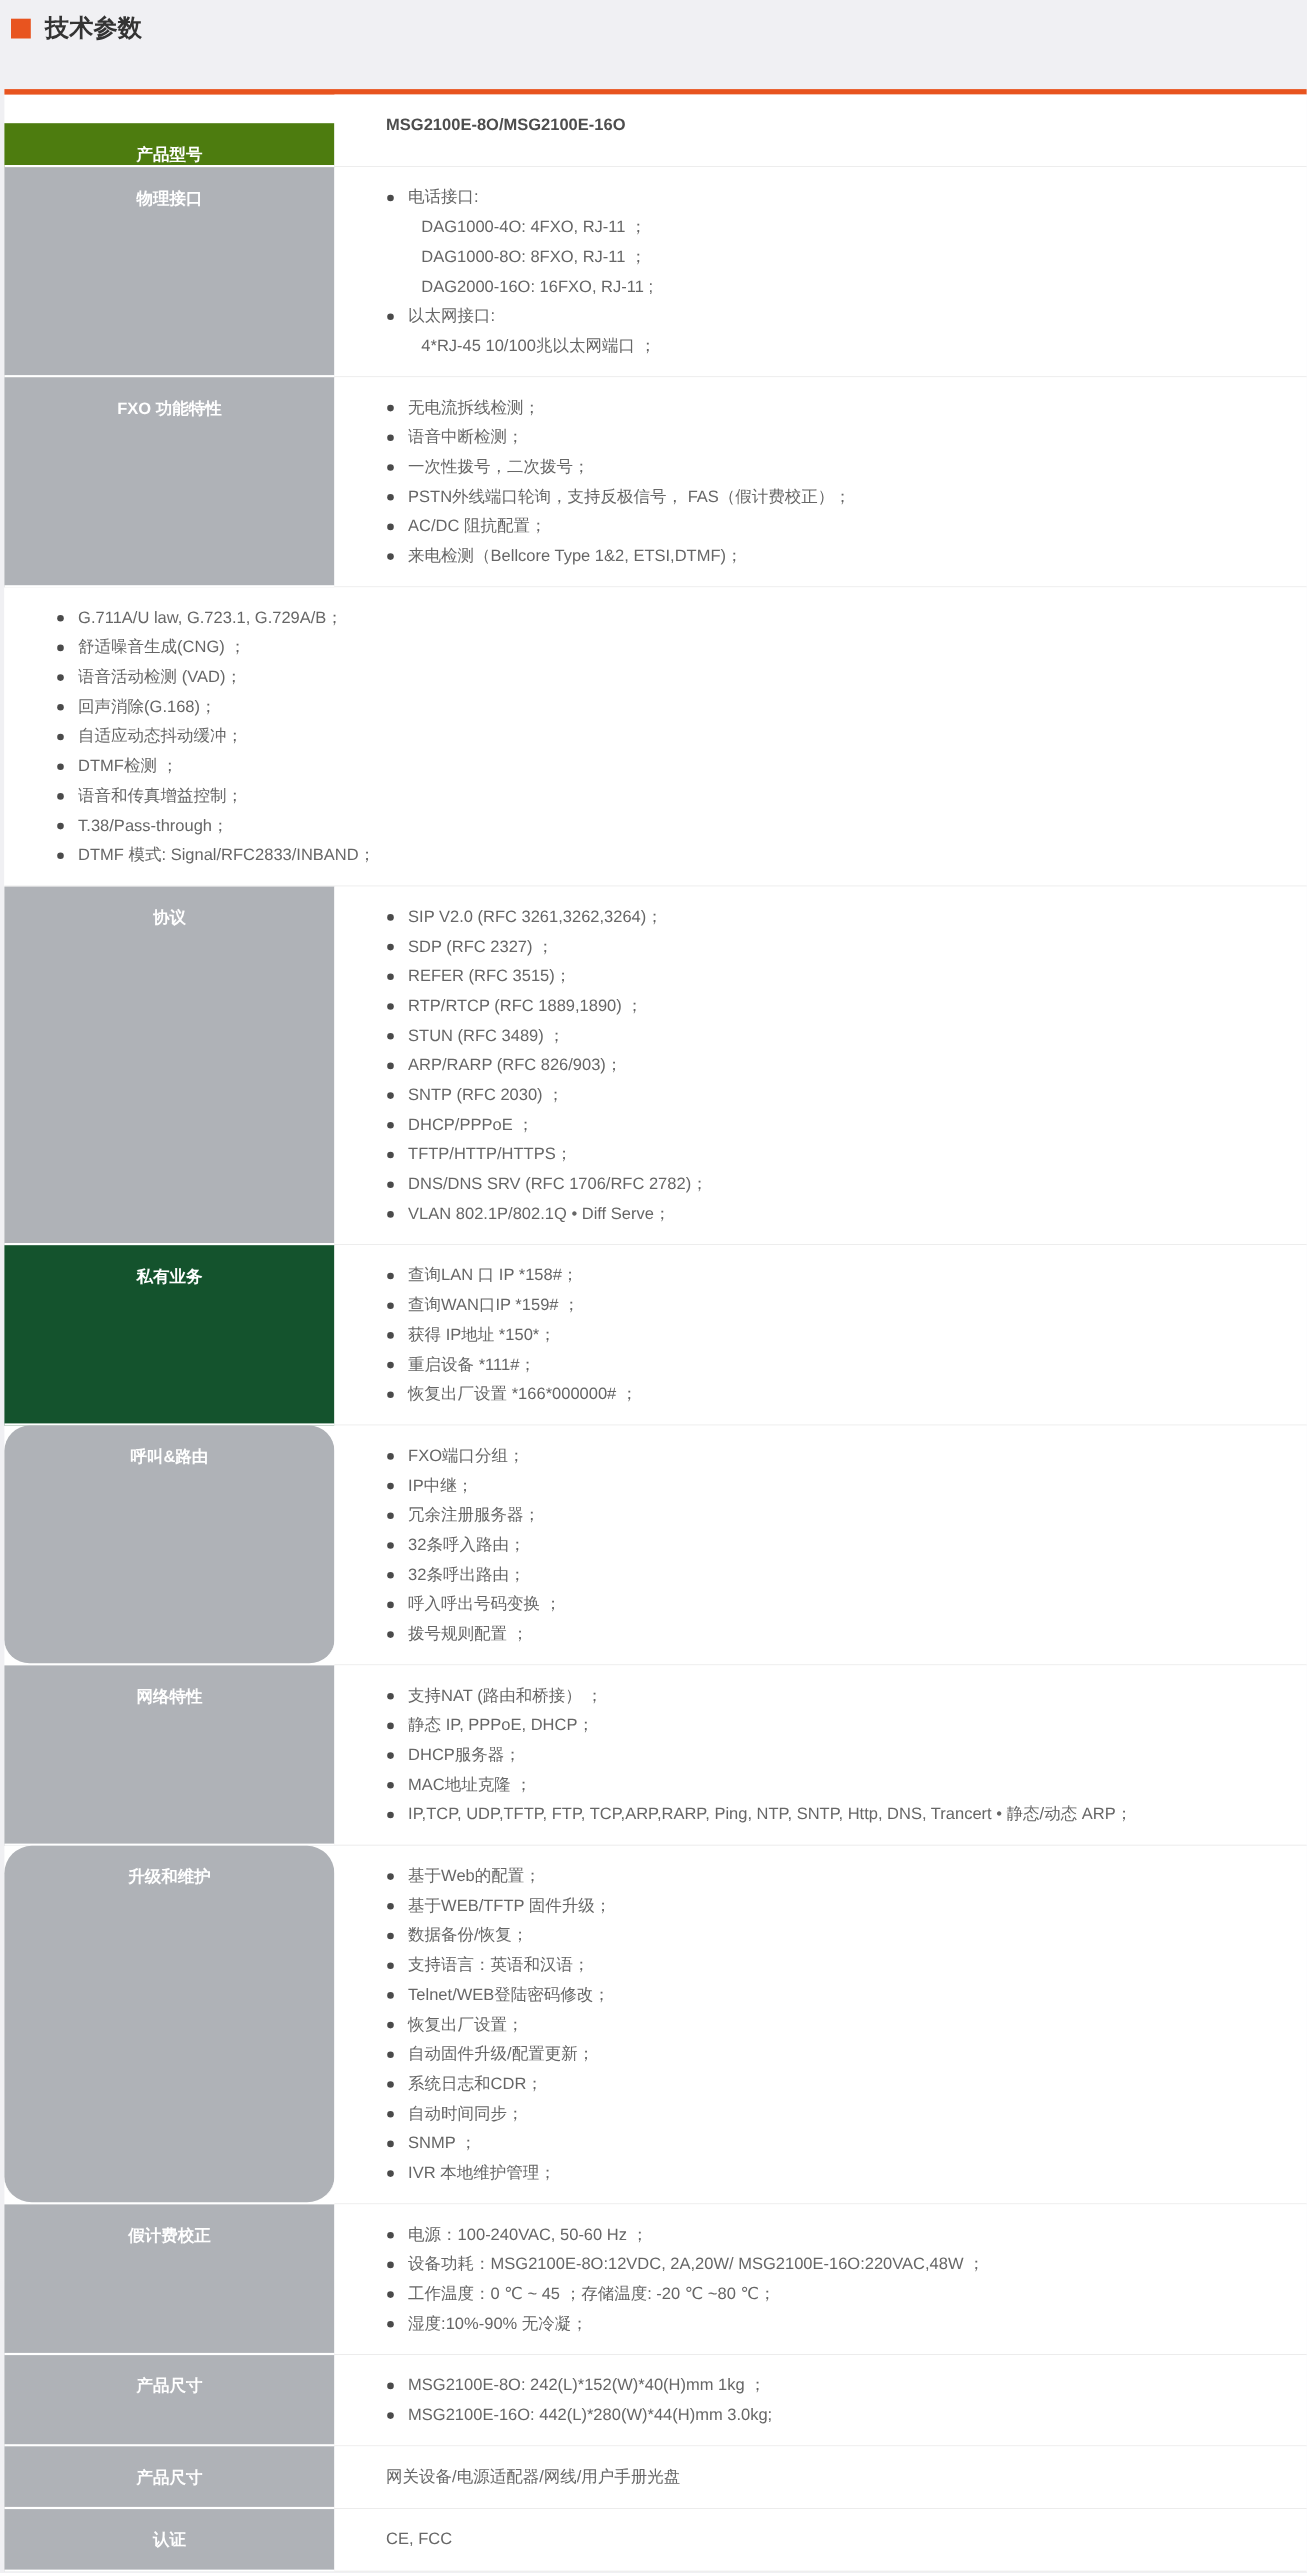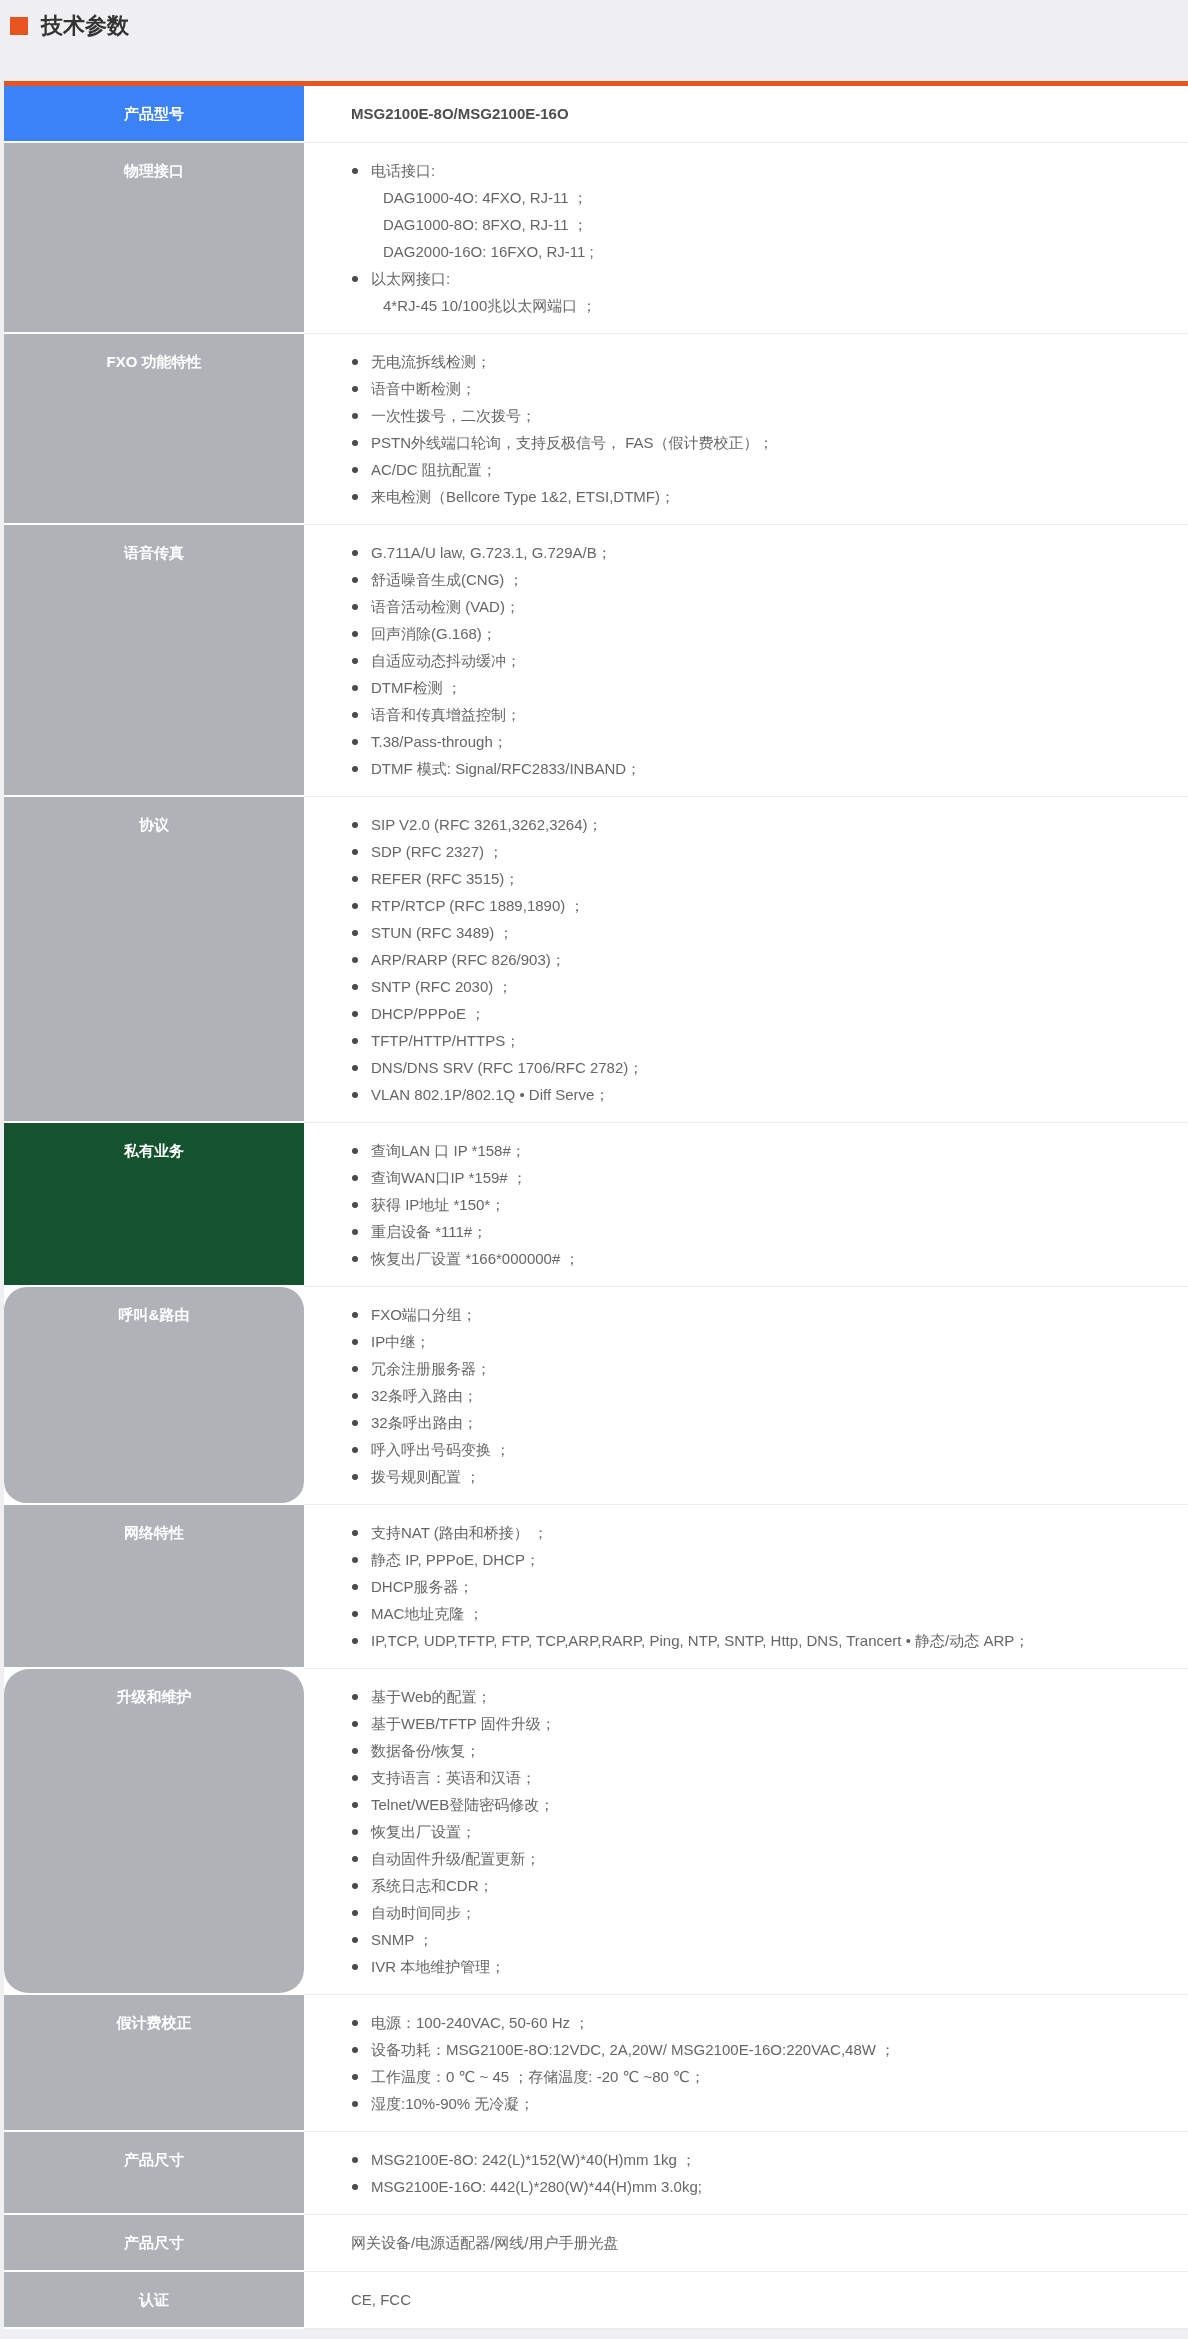--- a/index.html
+++ b/index.html
@@ -35,21 +35,21 @@
 </head>
 <body>
 
 <div class="page-header">
   <span class="accent-square" style="background: rgb(232, 84, 31);"></span>
   <h1 class="page-title">技术参数</h1>
 </div>
 
 <div class="spec-table" style="border-top-color: rgb(232, 84, 31);">
     <div class="spec-row">
-      <div class="label-cell" style="background: #3b82f6;">产品型号</div>
+      <div class="label-cell" style="background: #4d7c0f; margin-top: 26px;">产品型号</div>
       <div class="content-cell">
         <div class="line bold-line"><span>MSG2100E-8O/MSG2100E-16O</span></div>
       </div>
     </div>
     <div class="spec-row">
       <div class="label-cell" style="background: rgb(175, 178, 183);">物理接口</div>
       <div class="content-cell">
         <div class="line bulleted"><span class="bullet-dot"></span><span>电话接口:</span></div>
         <div class="line sub"><span>DAG1000-4O: 4FXO, RJ-11 ；</span></div>
         <div class="line sub"><span>DAG1000-8O: 8FXO, RJ-11 ；</span></div>
@@ -63,21 +63,20 @@
       <div class="content-cell">
         <div class="line bulleted"><span class="bullet-dot"></span><span>无电流拆线检测；</span></div>
         <div class="line bulleted"><span class="bullet-dot"></span><span>语音中断检测；</span></div>
         <div class="line bulleted"><span class="bullet-dot"></span><span>一次性拨号，二次拨号；</span></div>
         <div class="line bulleted"><span class="bullet-dot"></span><span>PSTN外线端口轮询，支持反极信号， FAS（假计费校正）；</span></div>
         <div class="line bulleted"><span class="bullet-dot"></span><span>AC/DC 阻抗配置；</span></div>
         <div class="line bulleted"><span class="bullet-dot"></span><span>来电检测（Bellcore Type 1&amp;2, ETSI,DTMF)；</span></div>
       </div>
     </div>
     <div class="spec-row">
-      <div class="label-cell" style="background: rgb(175, 178, 183);">语音传真</div>
       <div class="content-cell">
         <div class="line bulleted"><span class="bullet-dot"></span><span>G.711A/U law, G.723.1, G.729A/B；</span></div>
         <div class="line bulleted"><span class="bullet-dot"></span><span>舒适噪音生成(CNG) ；</span></div>
         <div class="line bulleted"><span class="bullet-dot"></span><span>语音活动检测 (VAD)；</span></div>
         <div class="line bulleted"><span class="bullet-dot"></span><span>回声消除(G.168)；</span></div>
         <div class="line bulleted"><span class="bullet-dot"></span><span>自适应动态抖动缓冲；</span></div>
         <div class="line bulleted"><span class="bullet-dot"></span><span>DTMF检测 ；</span></div>
         <div class="line bulleted"><span class="bullet-dot"></span><span>语音和传真增益控制；</span></div>
         <div class="line bulleted"><span class="bullet-dot"></span><span>T.38/Pass-through；</span></div>
         <div class="line bulleted"><span class="bullet-dot"></span><span>DTMF 模式: Signal/RFC2833/INBAND；</span></div>

